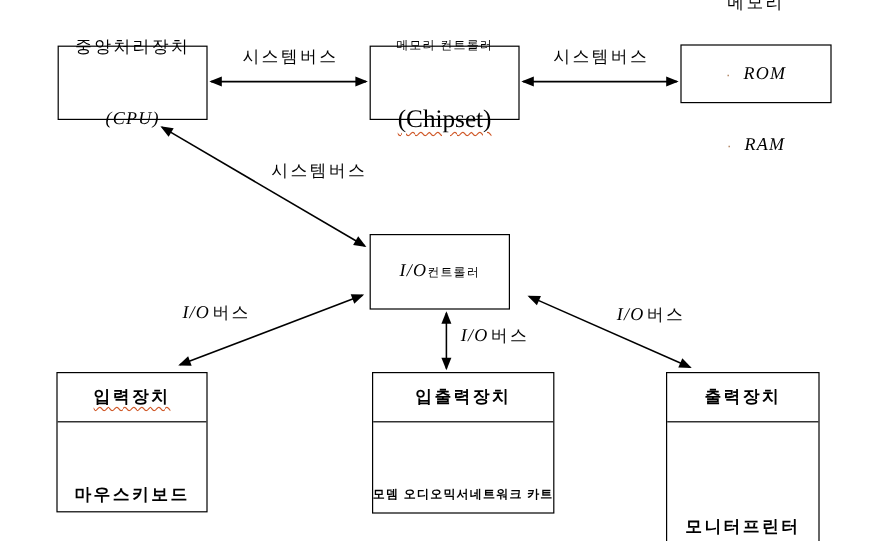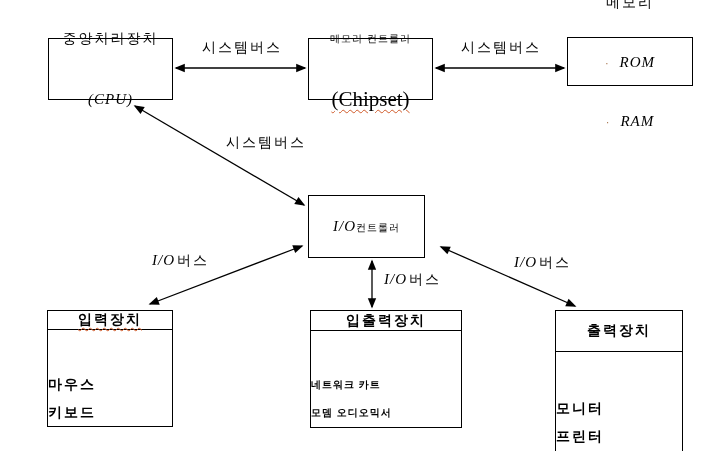--- a/index.html
+++ b/index.html
@@ -70,22 +70,22 @@
     border-bottom: 1.5px solid #000;
     box-sizing: border-box;
     display: flex;
     align-items: center;
     justify-content: center;
   }
   .device-body {
     flex: 1;
     width: 100%;
     display: flex;
-    flex-direction: column;
-    align-items: flex-start;
+    flex-direction: row;
+    align-items: flex-end;
     justify-content: center;
   }
   .device-item { line-height: 28px; white-space: nowrap; }
   
   .mem-row {
     display: flex;
     align-items: center;
     line-height: 19px;
     white-space: nowrap;
   }
@@ -158,22 +158,22 @@
       <div class="device-item ko">마우스</div>
       <div class="device-item ko">키보드</div>
     </div>
   </div>
 
   <div class="box device iodev">
     <div class="device-header">
       <span class="ko">입출력장치</span>
     </div>
     <div class="device-body">
+      <div class="device-item ko-tight">모뎀 오디오믹서</div>
       <div class="device-item ko-tight">네트워크 카트</div>
-      <div class="device-item ko-tight">모뎀 오디오믹서</div>
     </div>
   </div>
 
   <div class="box device output">
     <div class="device-header">
       <span class="ko">출력장치</span>
     </div>
     <div class="device-body">
       <div class="device-item ko">모니터</div>
       <div class="device-item ko">프린터</div>

